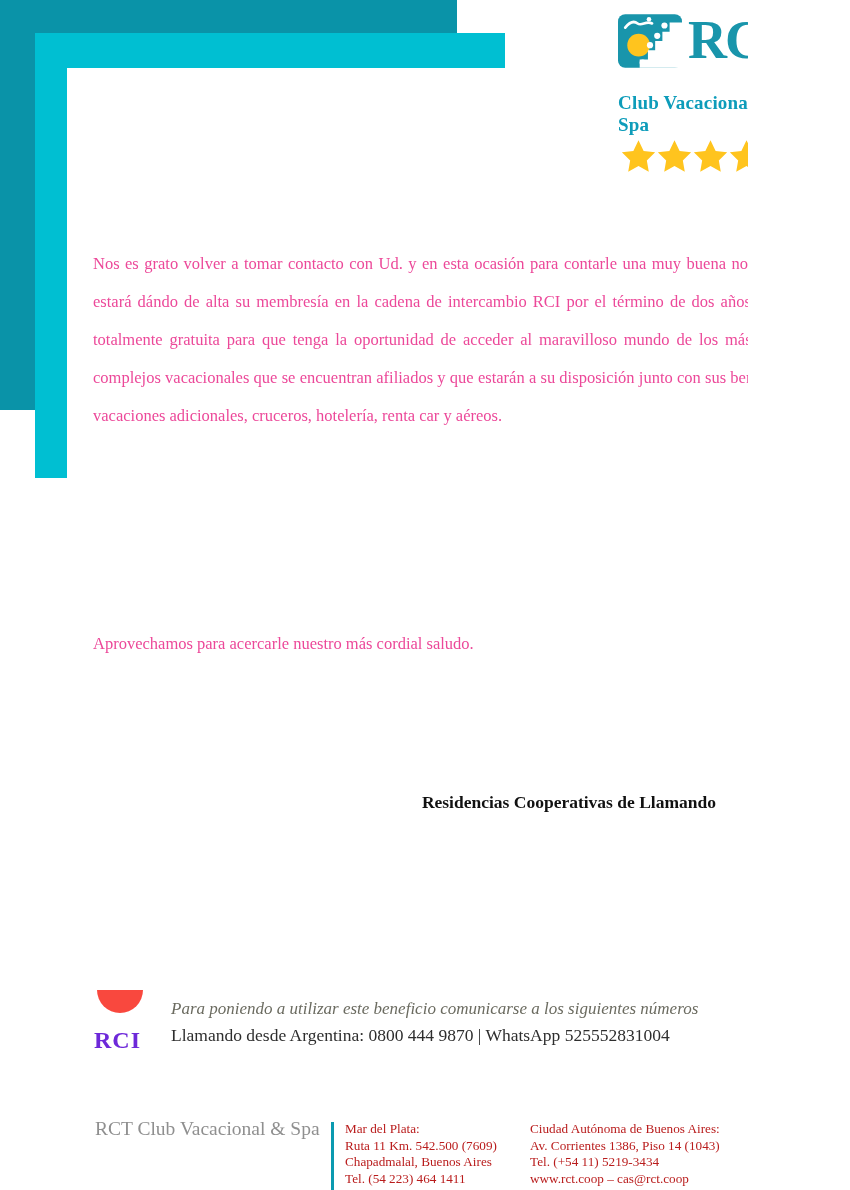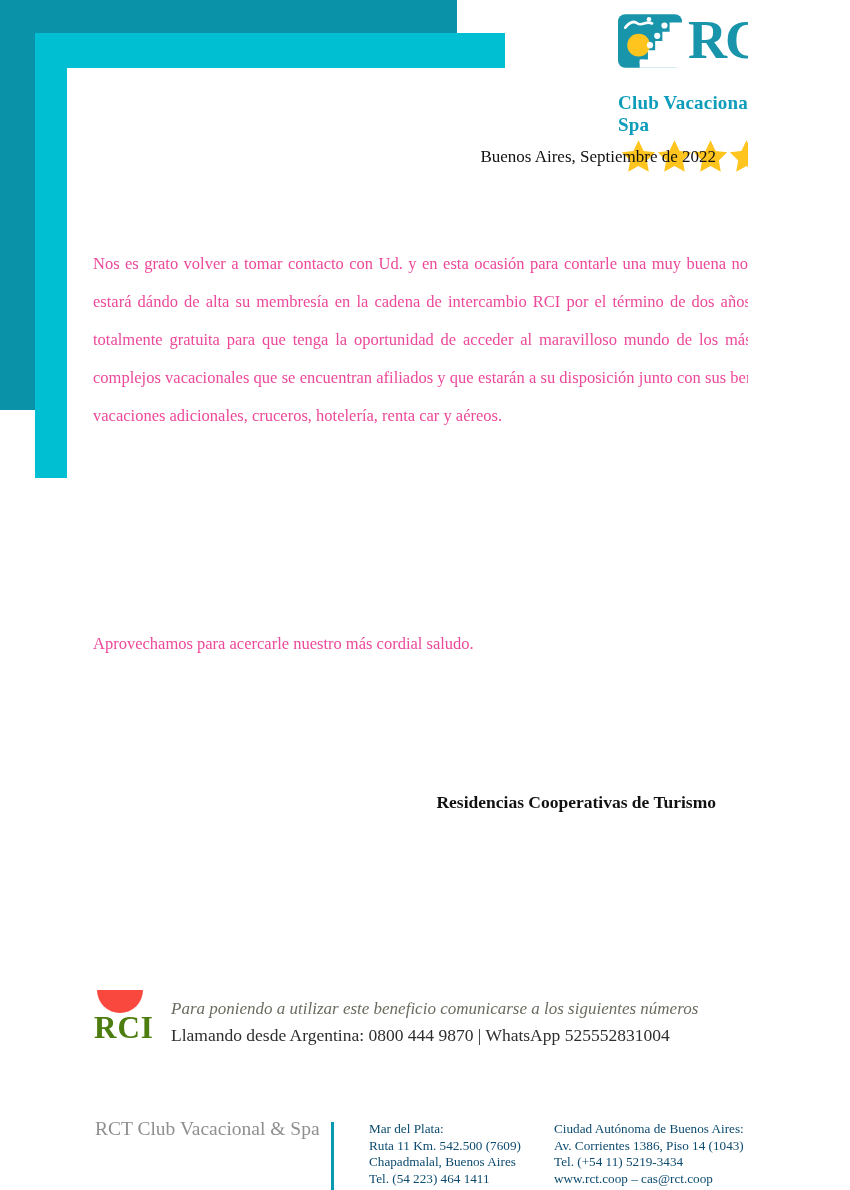--- a/index.html
+++ b/index.html
@@ -55,22 +55,22 @@
 
   .signature {
     position: absolute; right: 32px; top: 792px;
     font-size: 17.5px; font-weight: bold; color: #111;
   }
 
   
   .rci-logo { position: absolute; left: 94px; top: 989px; width: 70px; }
   .rci-half-disc { display: block; margin-left: 3px; width: 46px; height: 24px; }
   .rci-brand {
-    font-size: 31px; font-weight: bold; color: #4d7c0f;
-    letter-spacing: 1px; line-height: 30px; margin-top: 0;
+    font-size: 24px; font-weight: bold; color: #6d28d9;
+    letter-spacing: 1px; line-height: 30px; margin-top: 12px;
   }
   .rci-line1 {
     position: absolute; left: 171px; top: 999px;
     font-style: italic; font-size: 17px; color: #6b6b60;
   }
   .rci-line2 {
     position: absolute; left: 171px; top: 1025px;
     font-size: 17.5px; color: #2e2e2e; text-align: center;
   }
 
@@ -78,21 +78,21 @@
   .footer-brand {
     position: absolute; left: 95px; top: 1118px;
     font-size: 19.5px; color: #8f8f8f;
   }
   .footer-divider {
     position: absolute; left: 331px; top: 1122px;
     width: 3px; height: 68px; background: #0a9ab0;
   }
   .footer-col {
     position: absolute; top: 1121px;
-    font-size: 13.2px; line-height: 16.5px; color: #0c4a6e; margin-left: 24px;
+    font-size: 13.2px; line-height: 16.5px; color: #b91c1c;
   }
   .footer-col1 { left: 345px; }
   .footer-col2 { left: 530px; }
 </style>
 </head>
 <body>
 
 <div class="page">
 
   <div class="deco deco-dark-h"></div>
@@ -128,26 +128,25 @@
         </svg>
       <svg class="star-svg" viewBox="0 0 20 19.2">
           <polygon fill="#ffc41e" points="10,0 12.93,6.14 19.51,6.91 14.76,11.57 15.88,18.09 10,14.8 4.12,18.09 5.24,11.57 0.49,6.91 7.07,6.14"></polygon>
         </svg>
       <svg class="star-svg" viewBox="0 0 20 19.2">
           <polygon fill="#ffc41e" points="10,0 12.93,6.14 19.51,6.91 14.76,11.57 15.88,18.09 10,14.8 4.12,18.09 5.24,11.57 0.49,6.91 7.07,6.14"></polygon>
         </svg>
     </div>
   </div>
 
-  <div class="date-line">Buenos Aires, Septiembre de 2022</div>
 
   <p class="body-par par-1">Nos es grato volver a tomar contacto con Ud. y en esta ocasión para contarle una muy buena noticia. RCT estará dándo de alta su membresía en la cadena de intercambio RCI por el término de dos años en forma totalmente gratuita para que tenga la oportunidad de acceder al maravilloso mundo de los más de 4.000 complejos vacacionales que se encuentran afiliados y que estarán a su disposición junto con sus beneficios en vacaciones adicionales, cruceros, hotelería, renta car y aéreos.</p>
   <p class="body-par par-3">Aprovechamos para acercarle nuestro más cordial saludo.</p>
 
-  <div class="signature">Residencias Cooperativas de Turismo</div>
+  <div class="signature">Residencias Cooperativas de Llamando</div>
 
   <div class="rci-logo">
     <svg class="rci-half-disc" viewBox="0 0 46 24">
       <path d="M0 1 h46 a23 23 0 0 1 -46 0 z" fill="#f9483e"></path>
     </svg>
     <div class="rci-brand">RCI</div>
   </div>
   <div class="rci-line1">Para poniendo a utilizar este beneficio comunicarse a los siguientes números</div>
   <div class="rci-line2">Llamando desde Argentina: 0800 444 9870 | WhatsApp 525552831004</div>
 

